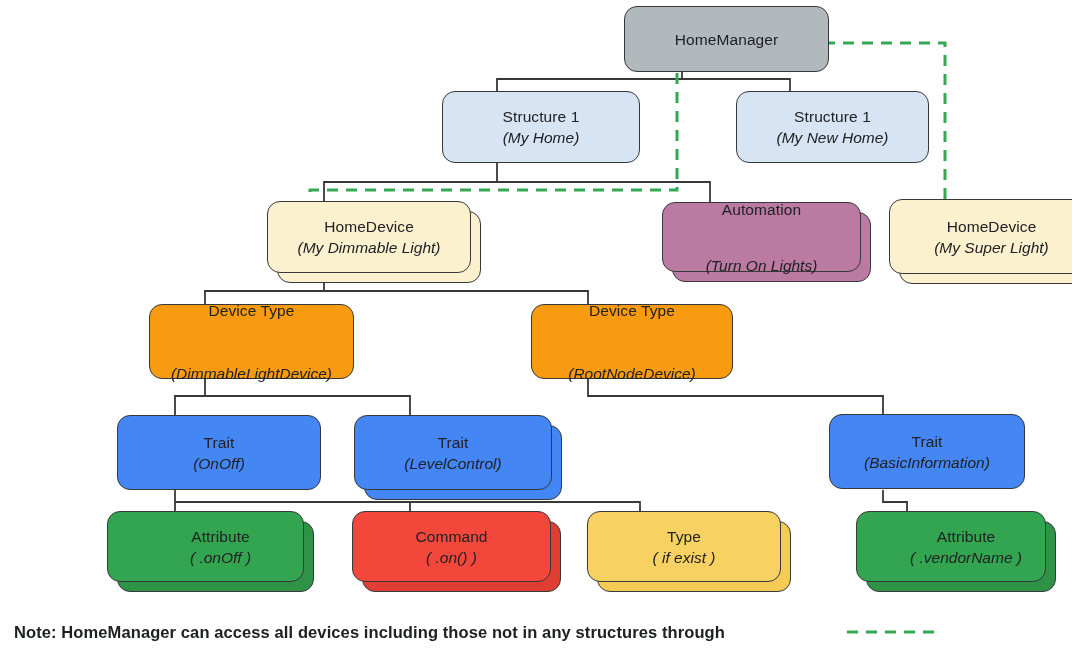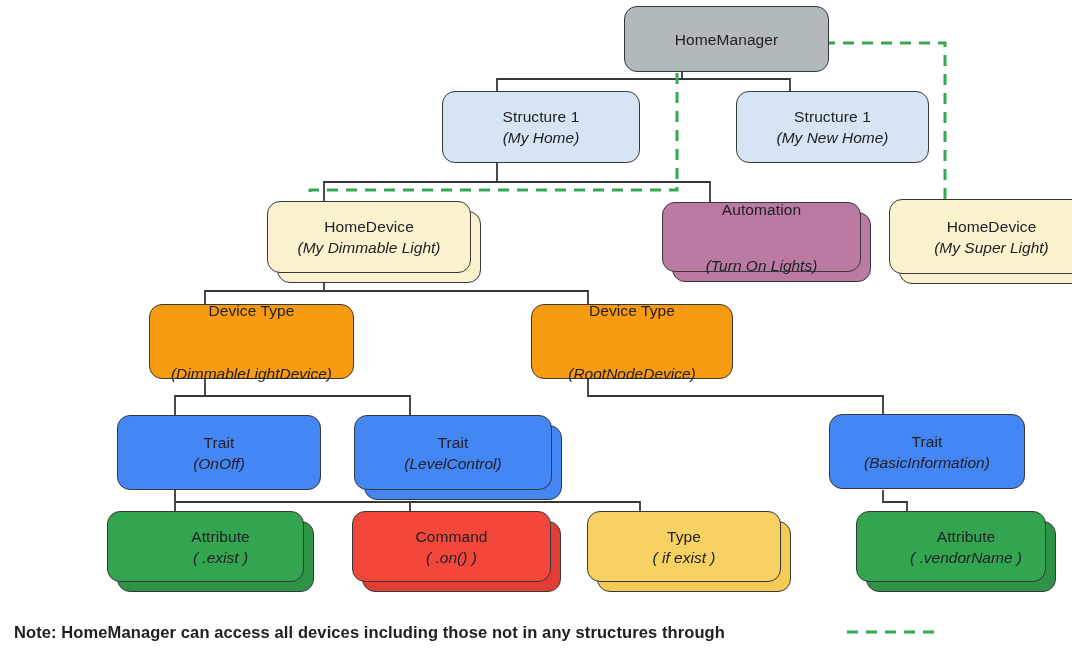--- a/index.html
+++ b/index.html
@@ -143,21 +143,21 @@
     <div class="face">
       <div class="title">Trait</div>
       <div class="subtitle">(BasicInformation)</div>
     </div>
   </div>
 
   <div class="node n-attribute" style="left:63px;top:511px;width:197px;height:71px">
     <div class="back"></div>
     <div class="face">
       <div class="title">Attribute</div>
-      <div class="subtitle">( .exist )</div>
+      <div class="subtitle">( .onOff )</div>
     </div>
   </div>
 
   <div class="node n-command" style="left:308px;top:511px;width:199px;height:71px">
     <div class="back"></div>
     <div class="face">
       <div class="title">Command</div>
       <div class="subtitle">( .on() )</div>
     </div>
   </div>

